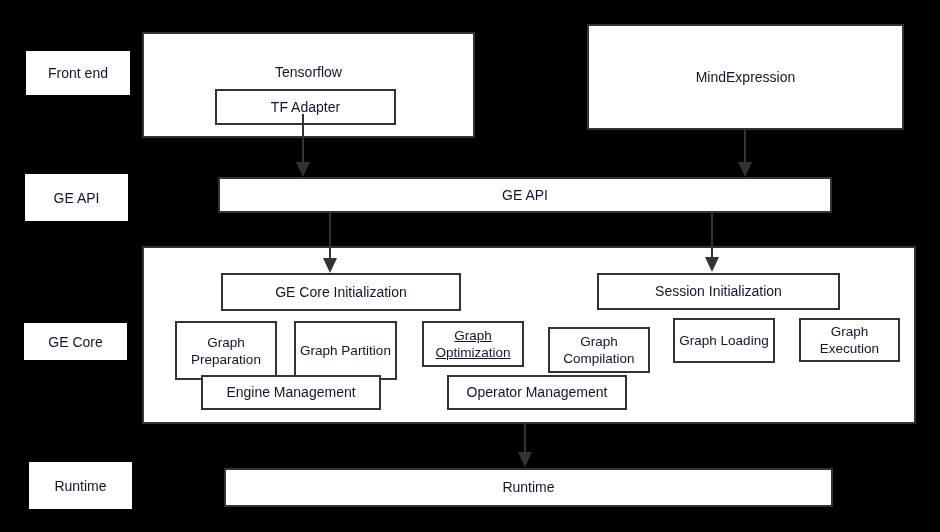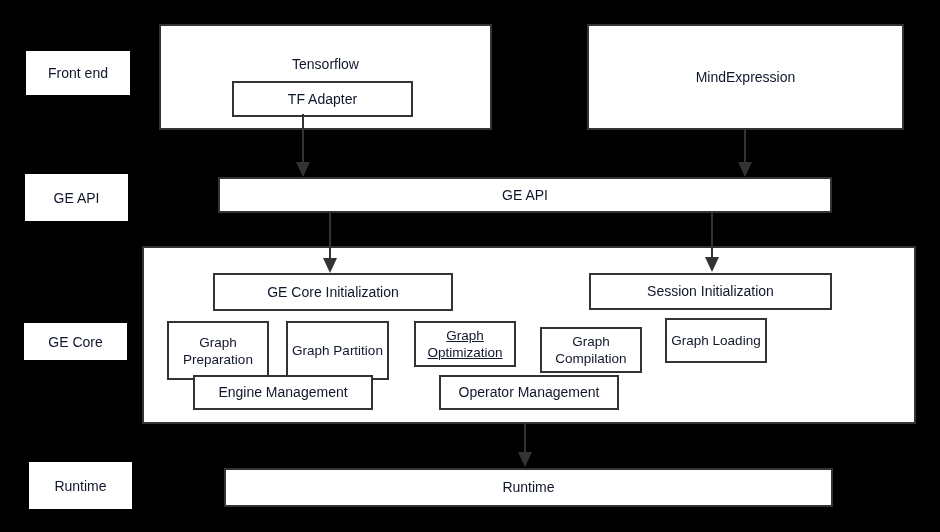--- a/index.html
+++ b/index.html
@@ -40,24 +40,23 @@
     font-size: 14px;
   }
   
   .lbl-frontend { left: 26px;  top: 51px;  width: 104px; height: 44px; }
   .lbl-geapi    { left: 25px;  top: 174px; width: 103px; height: 47px; }
   .lbl-gecore   { left: 24px;  top: 323px; width: 103px; height: 37px; }
   .lbl-runtime  { left: 29px;  top: 462px; width: 103px; height: 47px; }
 
   
   .tensorflow-box {
-    left: 142px; top: 24px; width: 333px; height: 106px;
+    left: 142px; top: 32px; width: 333px; height: 106px;
     align-items: flex-start;
     justify-content: center;
-    margin-left: 17px;
   }
   .tensorflow-title {
     margin-top: 30px;
     font-size: 14px;
   }
   .tf-adapter-box {
     left: 71px; top: 55px; width: 181px; height: 36px;
     border-width: 2px;
   }
   .mindexpression-box { left: 587px; top: 24px; width: 317px; height: 106px; }
@@ -66,21 +65,21 @@
   .ge-api-bar { left: 218px; top: 177px; width: 614px; height: 36px; }
 
   
   .ge-core-box {
     left: 142px; top: 246px; width: 774px; height: 178px;
     background: #ffffff;
     border: 2px solid #333333;
     position: absolute;
     box-sizing: border-box;
   }
-  .ge-core-box .box { border-width: 2px; }
+  .ge-core-box .box { border-width: 2px; margin-left: 8px; }
   .init-gecore   { left: 69px;  top: 25px; width: 240px; height: 38px; }
   .init-session  { left: 445px; top: 25px; width: 243px; height: 37px; }
   .phase { font-size: 13.5px; }
   .phase-prep  { left: 23px;  top: 73px; width: 102px; height: 59px; }
   .phase-part  { left: 142px; top: 73px; width: 103px; height: 59px; }
   .phase-opt   { left: 270px; top: 73px; width: 102px; height: 46px; text-decoration: underline; }
   .phase-comp  { left: 396px; top: 79px; width: 102px; height: 46px; }
   .phase-load  { left: 521px; top: 70px; width: 102px; height: 45px; }
   .phase-exec  { left: 647px; top: 70px; width: 101px; height: 44px; }
   .mgmt-engine   { left: 49px;  top: 127px; width: 180px; height: 35px; }
@@ -164,20 +163,23 @@
     </div>
     <div class="box phase phase-opt">
       <span>Graph Optimization</span>
     </div>
     <div class="box phase phase-comp">
       <span>Graph Compilation</span>
     </div>
     <div class="box phase phase-load">
       <span>Graph Loading</span>
     </div>
+    <div class="box phase phase-exec">
+      <span>Graph Execution</span>
+    </div>
 
     <div class="box mgmt-engine">
       <span>Engine Management</span>
     </div>
     <div class="box mgmt-operator">
       <span>Operator Management</span>
     </div>
   </div>
 
   <div class="box runtime-bar">

